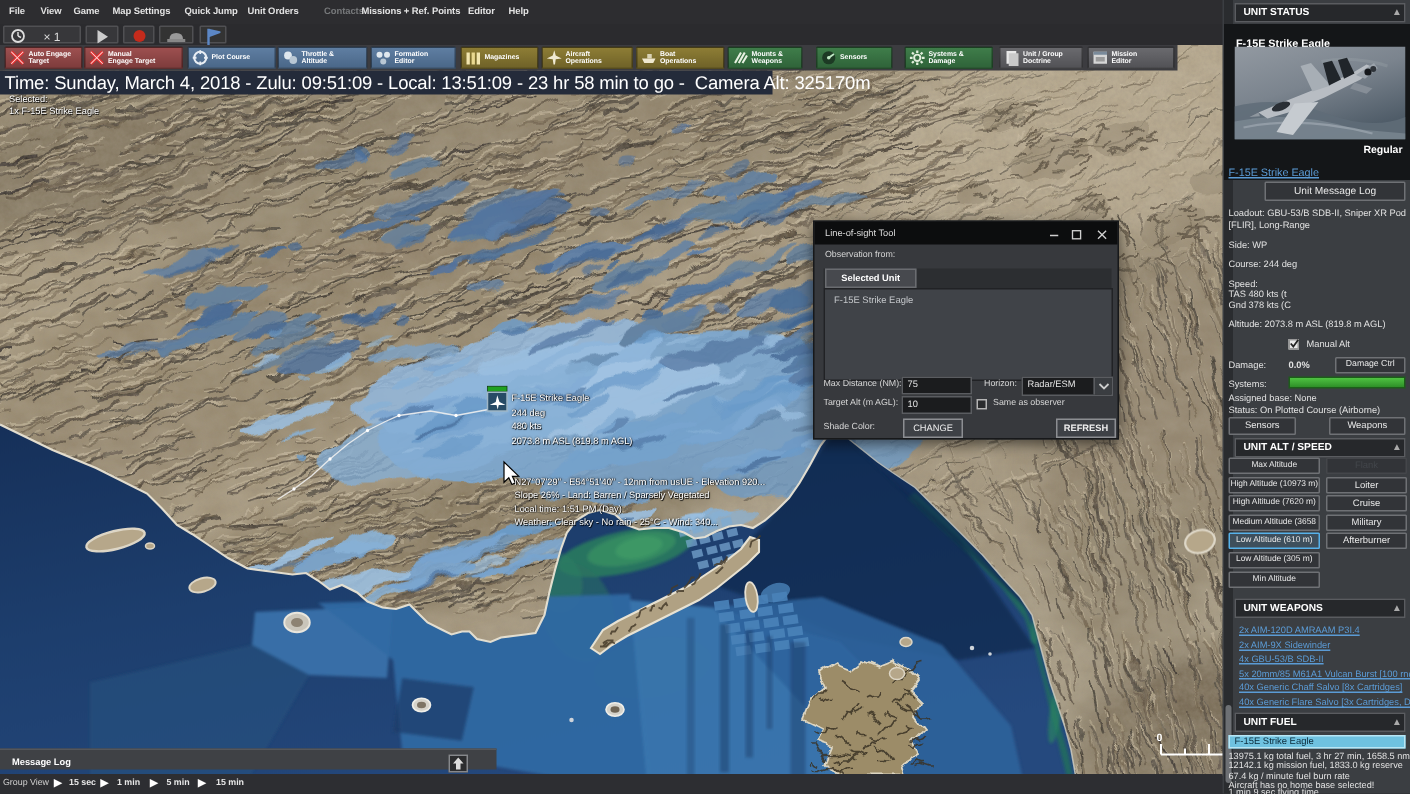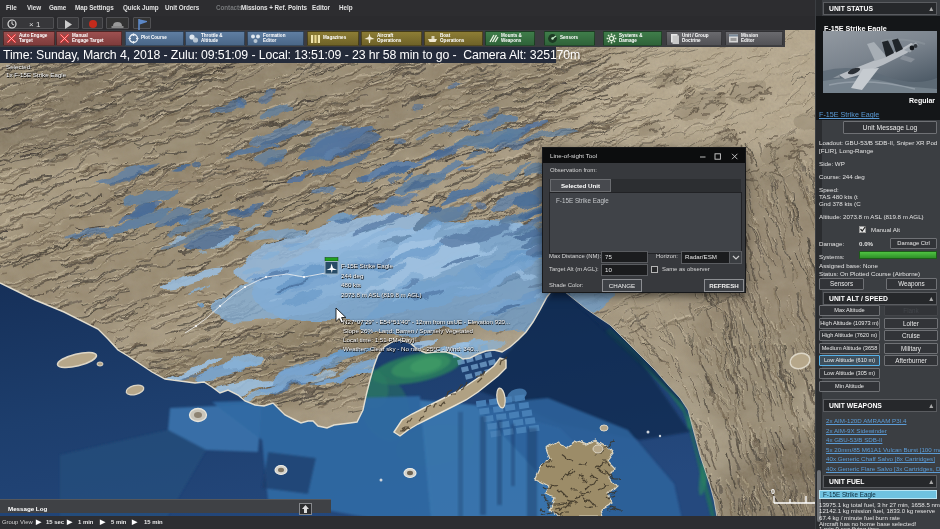--- a/index.html
+++ b/index.html
@@ -4,21 +4,21 @@
 html,body{width:940px;height:529px;overflow:hidden;background:#2d2d30;}
 #root{position:relative;width:940px;height:529px;overflow:hidden;}
 .abs{position:absolute;}
 .menubar{left:0;top:0;width:815px;height:16px;background:#2d2d30;color:#e2e2e2;font-size:6.3px;font-weight:700;letter-spacing:-0.05px;}
 .menubar span{position:absolute;top:4px;}
 .row2{left:0;top:16px;width:815px;height:14px;background:#2b2b2e;}
 .tbtn{position:absolute;top:1px;height:12px;background:#37373a;border:1px solid #505053;border-radius:1px;}
 .row3{left:0;top:30px;width:785px;height:17px;background:#3c3c40;}
 .bigbtn{position:absolute;top:1px;height:15px;border-radius:1px;color:#fff;font-size:4.6px;font-weight:700;line-height:1.08;display:flex;align-items:center;padding-left:2px;}
 .bigbtn .ic{width:11px;height:11px;margin-right:2px;flex:none;}
-.timebar{left:0;top:47px;width:556px;height:16px;background:#242b3a;color:#fff;font-size:12.3px;letter-spacing:-0.1px;}
+.timebar{left:0;top:47px;width:515px;height:16px;background:#242b3a;color:#fff;font-size:12.3px;letter-spacing:-0.1px;}
 .timebar span{position:absolute;left:3px;top:1px;white-space:nowrap;}
 .sidebar{left:815px;top:0;width:125px;height:529px;background:#3b3e42;color:#dcdcdc;}
 .shead{position:absolute;left:8px;width:114px;height:13px;background:#26282b;border:1px solid #5a5c60;color:#fff;font-size:6.8px;font-weight:700;line-height:12px;padding-left:5px;}
 .shead:after{content:"\25B4";position:absolute;right:3px;top:0;color:#aaa;font-size:7px;}
 .sbtn{position:absolute;background:#323438;border:1px solid #6f7175;color:#e8e8e8;font-size:6.3px;text-align:center;border-radius:1px;}
 .stext{position:absolute;left:4px;font-size:6.2px;white-space:nowrap;color:#e2e2e2;}
 .slink{position:absolute;left:4px;font-size:6.3px;white-space:nowrap;color:#5b9bd5;text-decoration:underline;}
 .dlg{left:542px;top:147px;width:204px;height:146px;background:#37393d;border:1px solid #17181a;box-shadow:0 3px 9px rgba(0,0,0,.55);}
 .dlg .title{position:absolute;left:0;top:0;width:100%;height:15px;background:#0c0d0e;color:#dcdcdc;font-size:6.2px;line-height:15px;padding-left:7px;}
 .dtext{position:absolute;color:#d6d6d6;font-size:5.9px;white-space:nowrap;}

